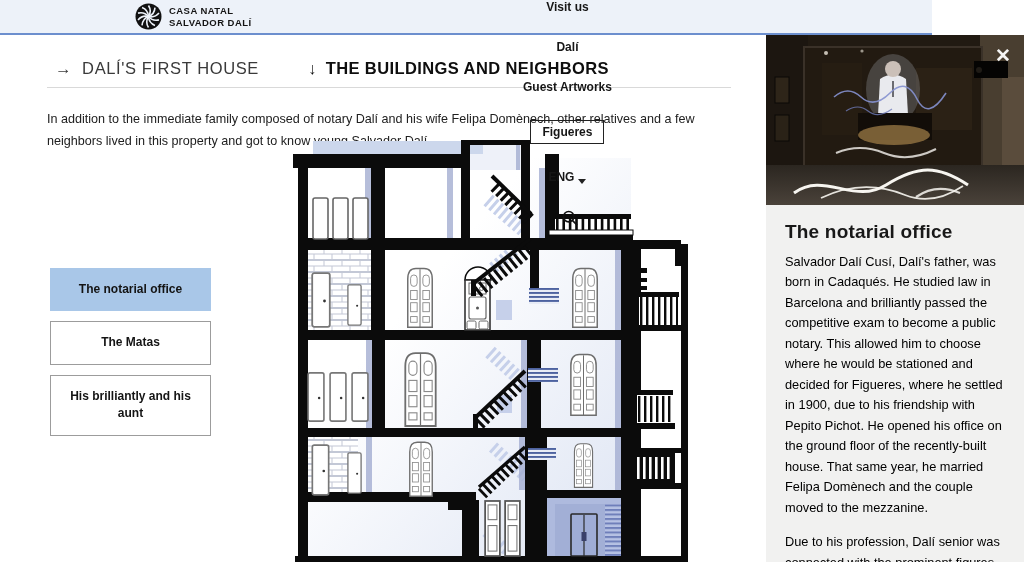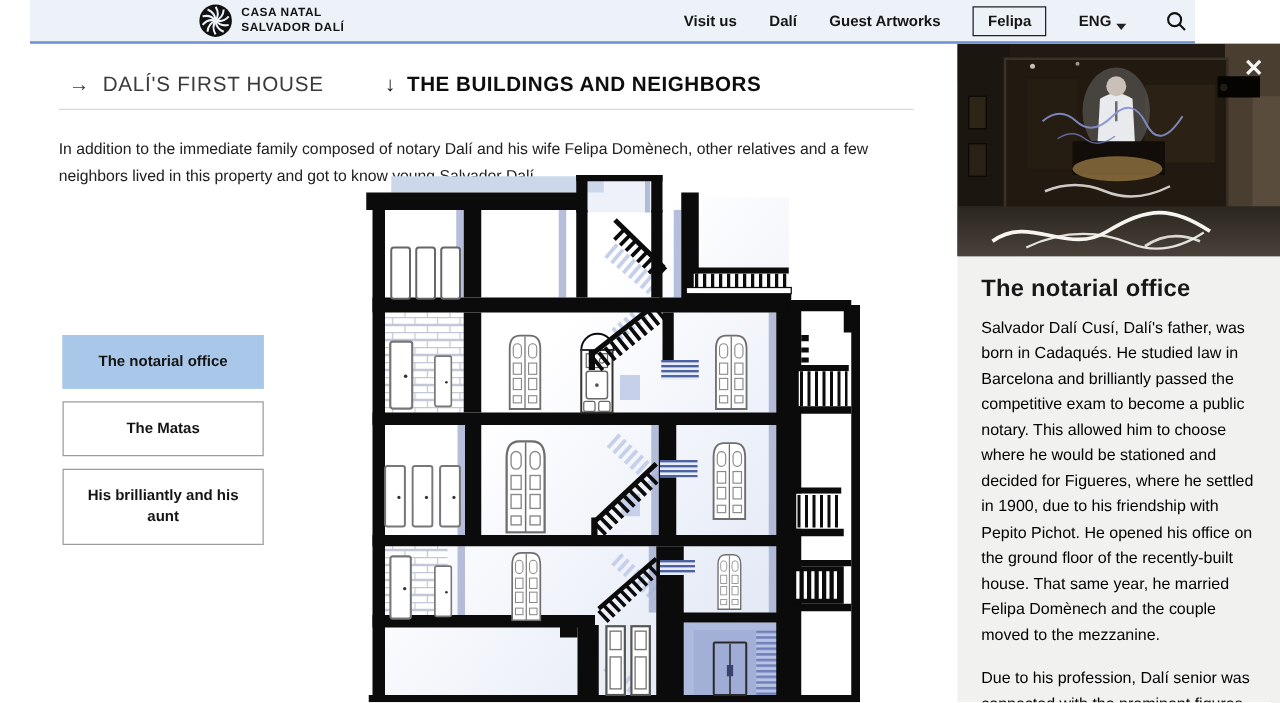--- a/index.html
+++ b/index.html
@@ -1,25 +1,25 @@
 <!DOCTYPE html>
 <html><head>
 <meta charset="utf-8">
 <style>
   html,body{margin:0;padding:0;}
   .stage{position:relative;width:1024px;height:562px;overflow:hidden;background:#ffffff;
          font-family:"Liberation Sans",sans-serif;color:#1a1a1a;}
 
   
   .topbar{position:absolute;left:0;top:0;width:932px;height:33px;background:#edf2f9;
-          border-bottom:2px solid #6c8fce;z-index:5;margin-left:24px;}
+          border-bottom:2px solid #6c8fce;z-index:5;}
   .logo{position:absolute;left:135px;top:3px;display:flex;align-items:center;gap:7px;cursor:pointer;}
   .logo-text{font-size:9.5px;font-weight:bold;letter-spacing:.45px;line-height:1.2;color:#141414;}
   .navrow{position:absolute;left:523px;top:0;height:33px;display:flex;align-items:center;gap:26px;
-          font-size:12px;font-weight:bold;color:#161616;}
+          font-size:12px;font-weight:bold;color:#161616;flex-direction:column;}
   .navlink{cursor:pointer;white-space:nowrap;}
   .tickets{border:1.5px solid #222;padding:4px 11px;cursor:pointer;}
   .lang{display:flex;align-items:flex-end;gap:4px;cursor:pointer;}
   .caret{width:0;height:0;border-left:4px solid transparent;border-right:4px solid transparent;
          border-top:5px solid #222;display:inline-block;}
   .searchbtn{cursor:pointer;display:flex;align-items:center;margin-left:6px;}
 
   
   .crumb1{position:absolute;left:55px;top:59px;font-size:16.5px;letter-spacing:.6px;color:#3a3a3a;
           display:flex;gap:10px;cursor:pointer;}
@@ -70,21 +70,21 @@
       </svg>
       <div class="logo-text">
         <div>CASA NATAL</div>
         <div>SALVADOR DALÍ</div>
       </div>
     </div>
     <div class="navrow">
       <span class="navlink">Visit us</span>
       <span class="navlink">Dalí</span>
       <span class="navlink">Guest Artworks</span>
-      <span class="tickets">Felipa</span>
+      <span class="tickets">Figueres</span>
       <span class="lang">
         <span>ENG</span>
         <span class="caret"></span>
       </span>
       <span class="searchbtn">
         <svg width="16" height="16" viewBox="0 0 16 16">
           <circle cx="6.7" cy="6.7" r="5.2" fill="none" stroke="#111" stroke-width="1.7"></circle>
           <line x1="10.6" y1="10.6" x2="15" y2="15" stroke="#111" stroke-width="1.7"></line>
         </svg>
       </span>

